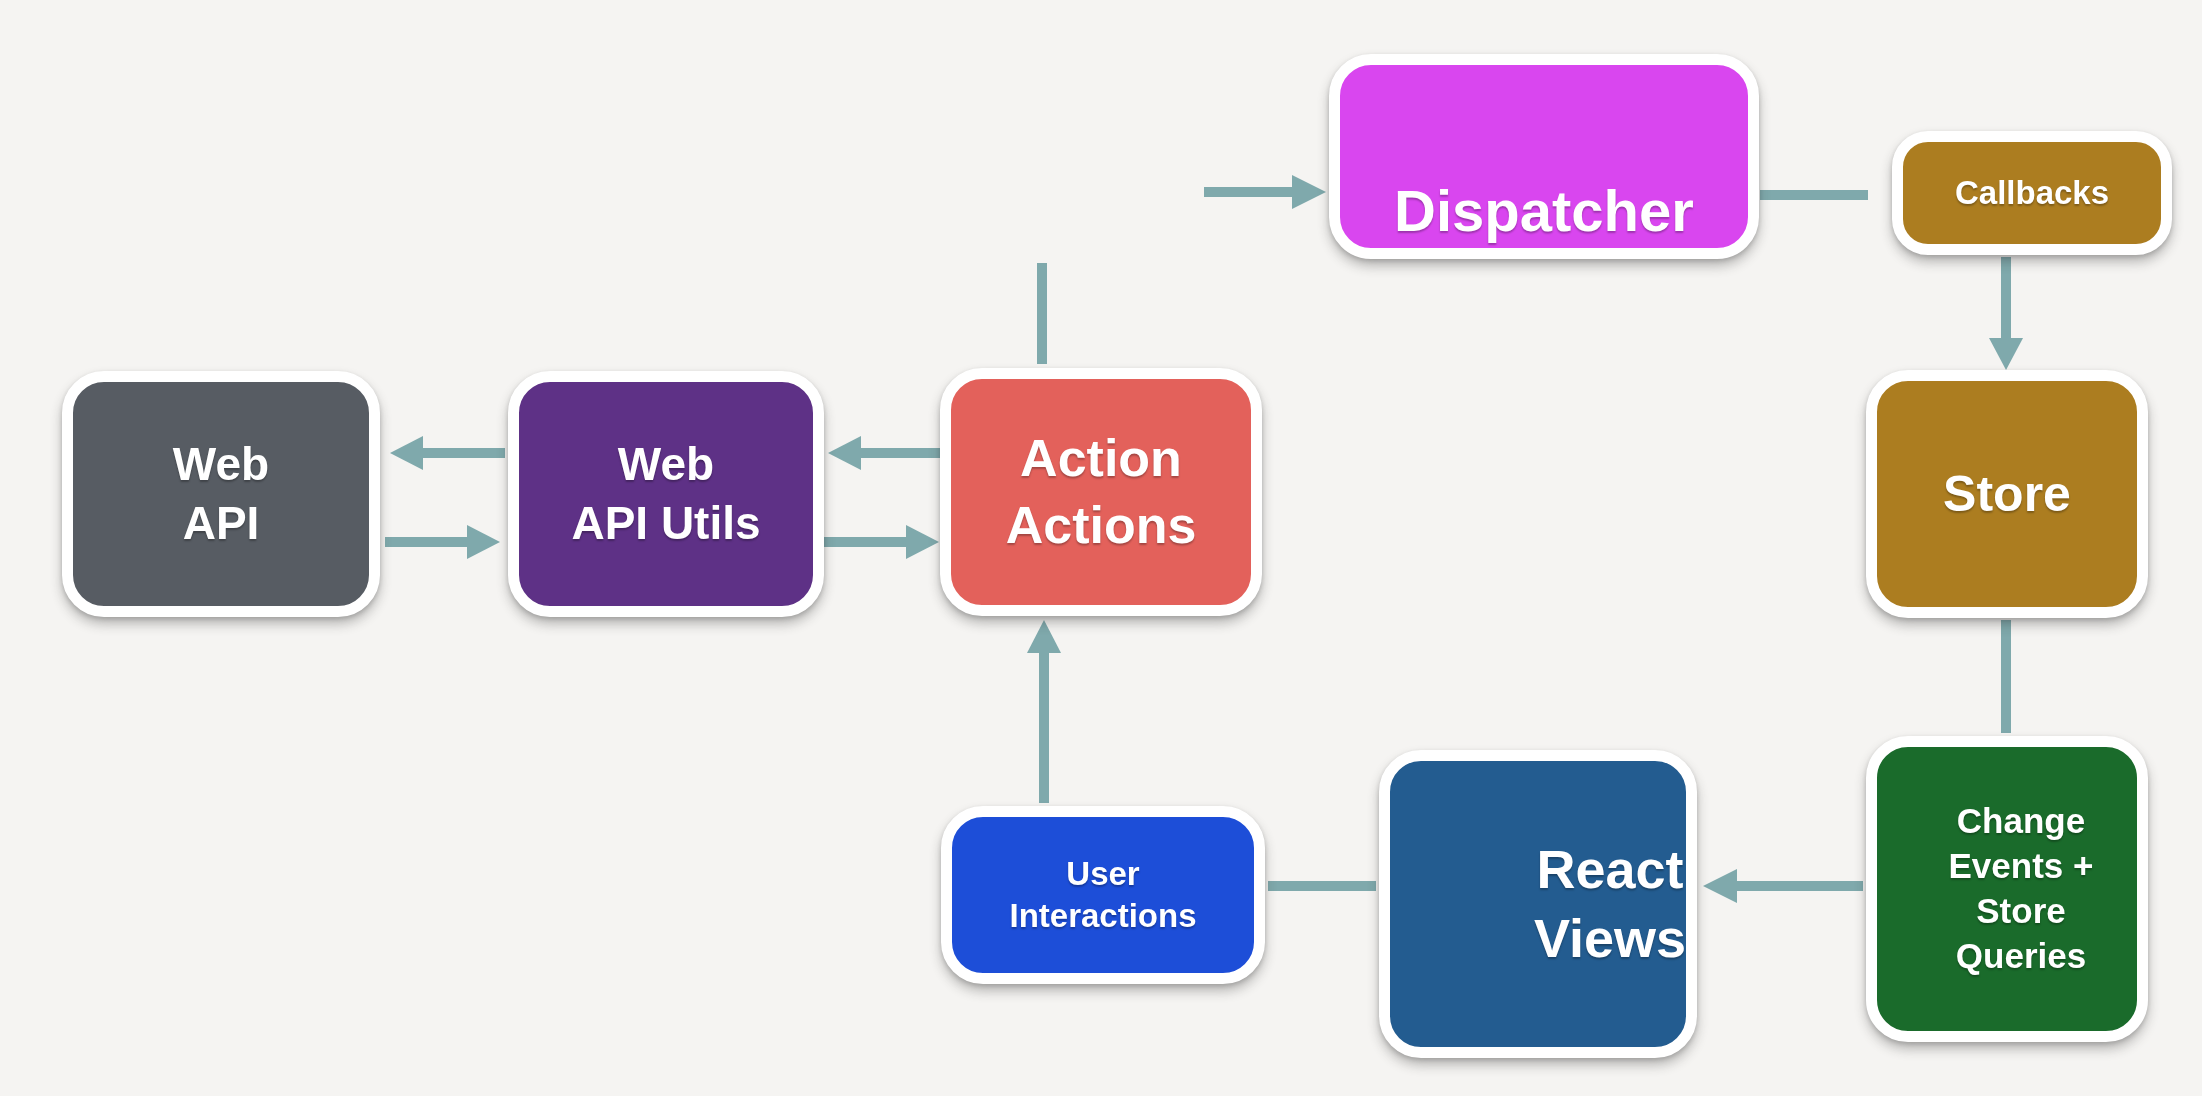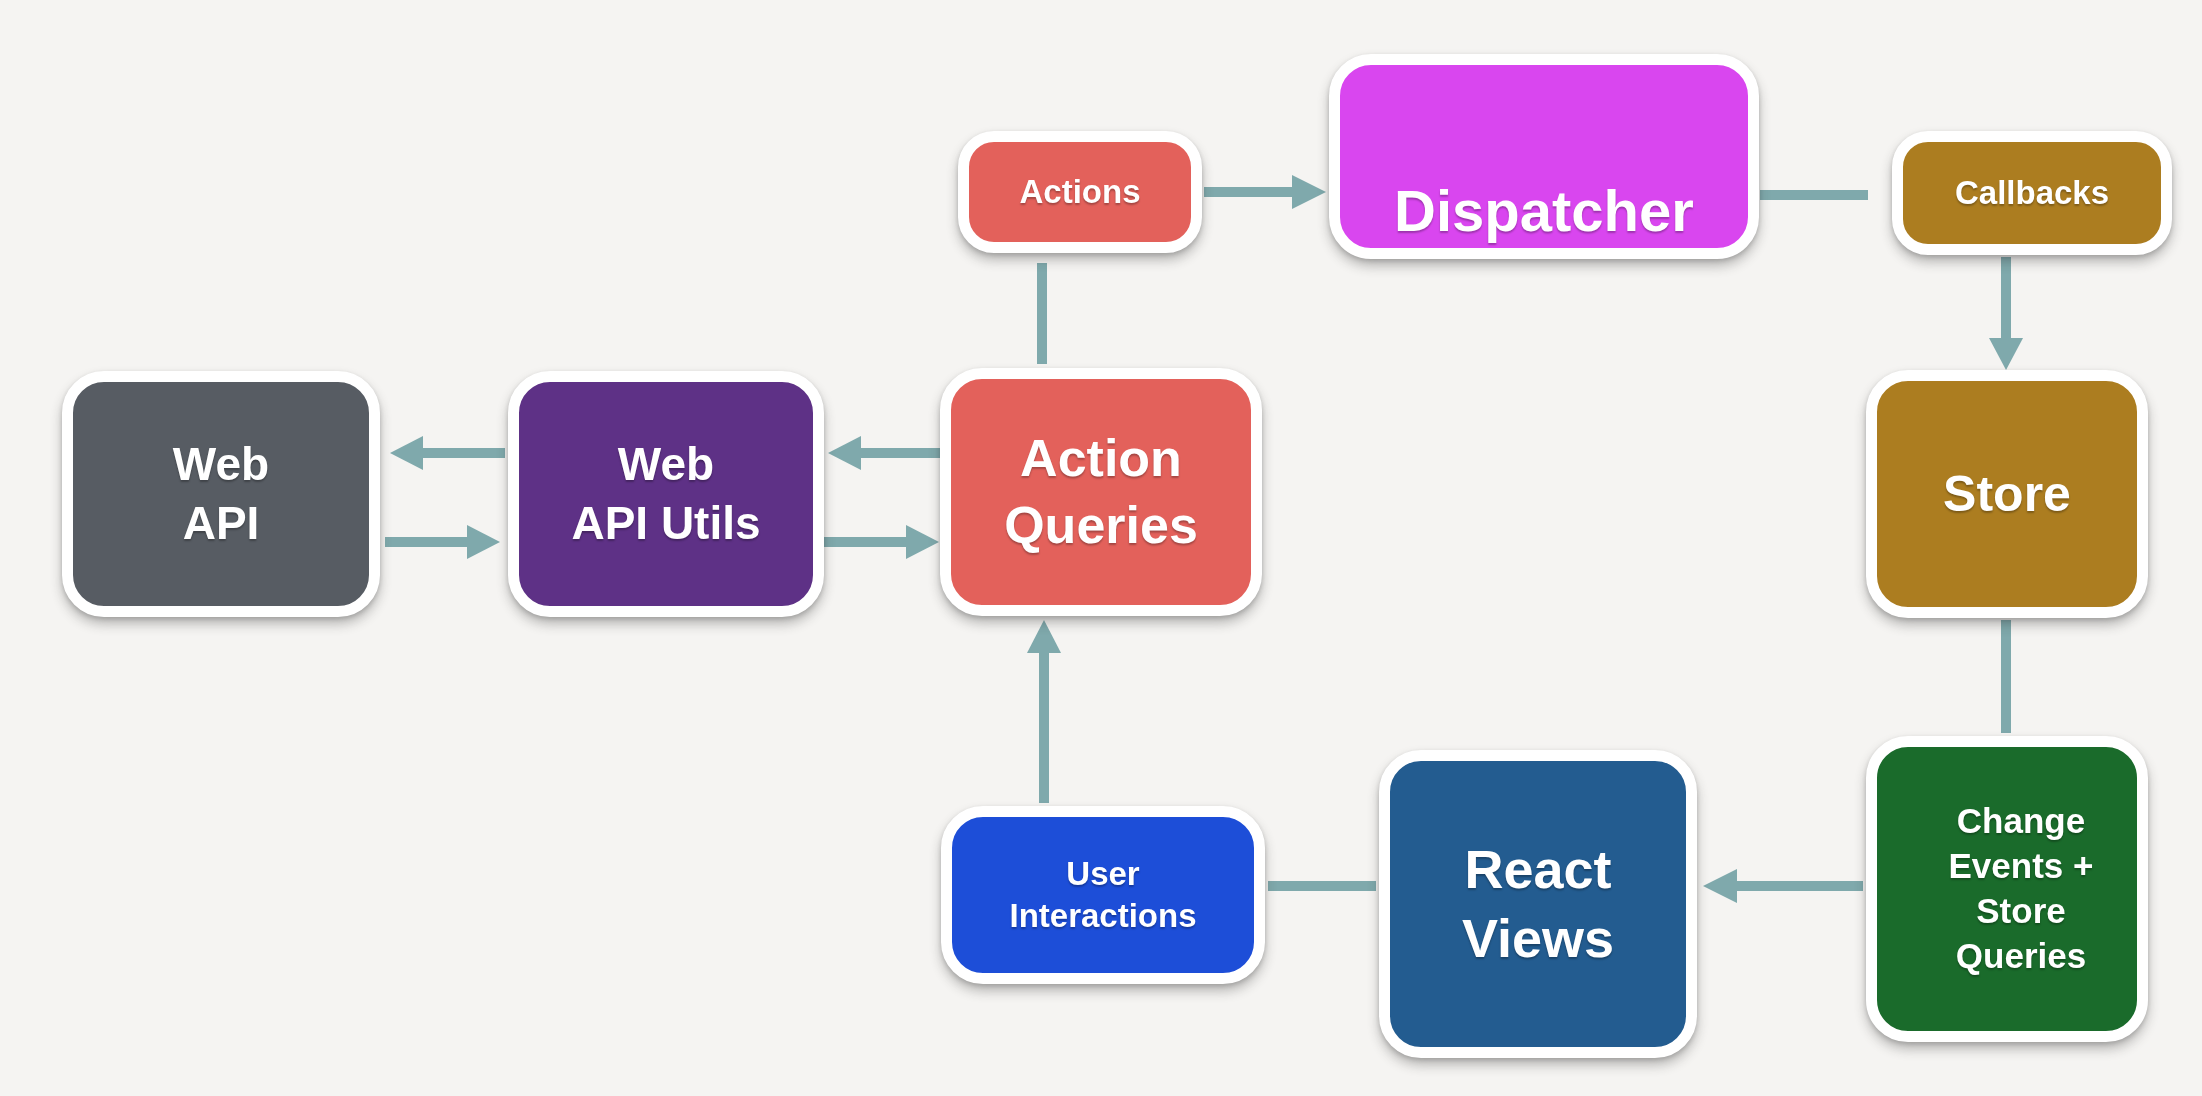--- a/index.html
+++ b/index.html
@@ -118,47 +118,44 @@
 API</span>
   </div>
 
   <div class="node" id="node-web-api-utils" style="background: rgb(94, 49, 134);">
     <span class="label">Web
 API Utils</span>
   </div>
 
   <div class="node" id="node-action-creators" style="background: rgb(227, 97, 91);">
     <span class="label">Action
-Queries</span>
+Actions</span>
   </div>
 
-  <div class="node pill" id="node-actions" style="background: rgb(227, 97, 91);">
-    <span class="label">Actions</span>
-  </div>
 
   <div class="node" id="node-dispatcher" style="background: #d946ef; align-items: flex-end;">
     <span class="label">Dispatcher</span>
   </div>
 
   <div class="node pill" id="node-callbacks" style="background: rgb(172, 125, 32); margin-left: 24px;">
     <span class="label">Callbacks</span>
   </div>
 
   <div class="node" id="node-store" style="background: rgb(172, 125, 32);">
     <span class="label">Store</span>
   </div>
 
   <div class="node" id="node-change-events" style="background: rgb(26, 107, 43);">
     <span class="label">Change
 Events +
 Store
 Queries</span>
   </div>
 
-  <div class="node" id="node-react-views" style="background: rgb(35, 92, 144);">
+  <div class="node" id="node-react-views" style="background: rgb(35, 92, 144); justify-content: flex-end;">
     <span class="label">React
 Views</span>
   </div>
 
   <div class="node" id="node-user-interactions" style="background: #1d4ed8;">
     <span class="label">User
 Interactions</span>
   </div>
 
 </div>

